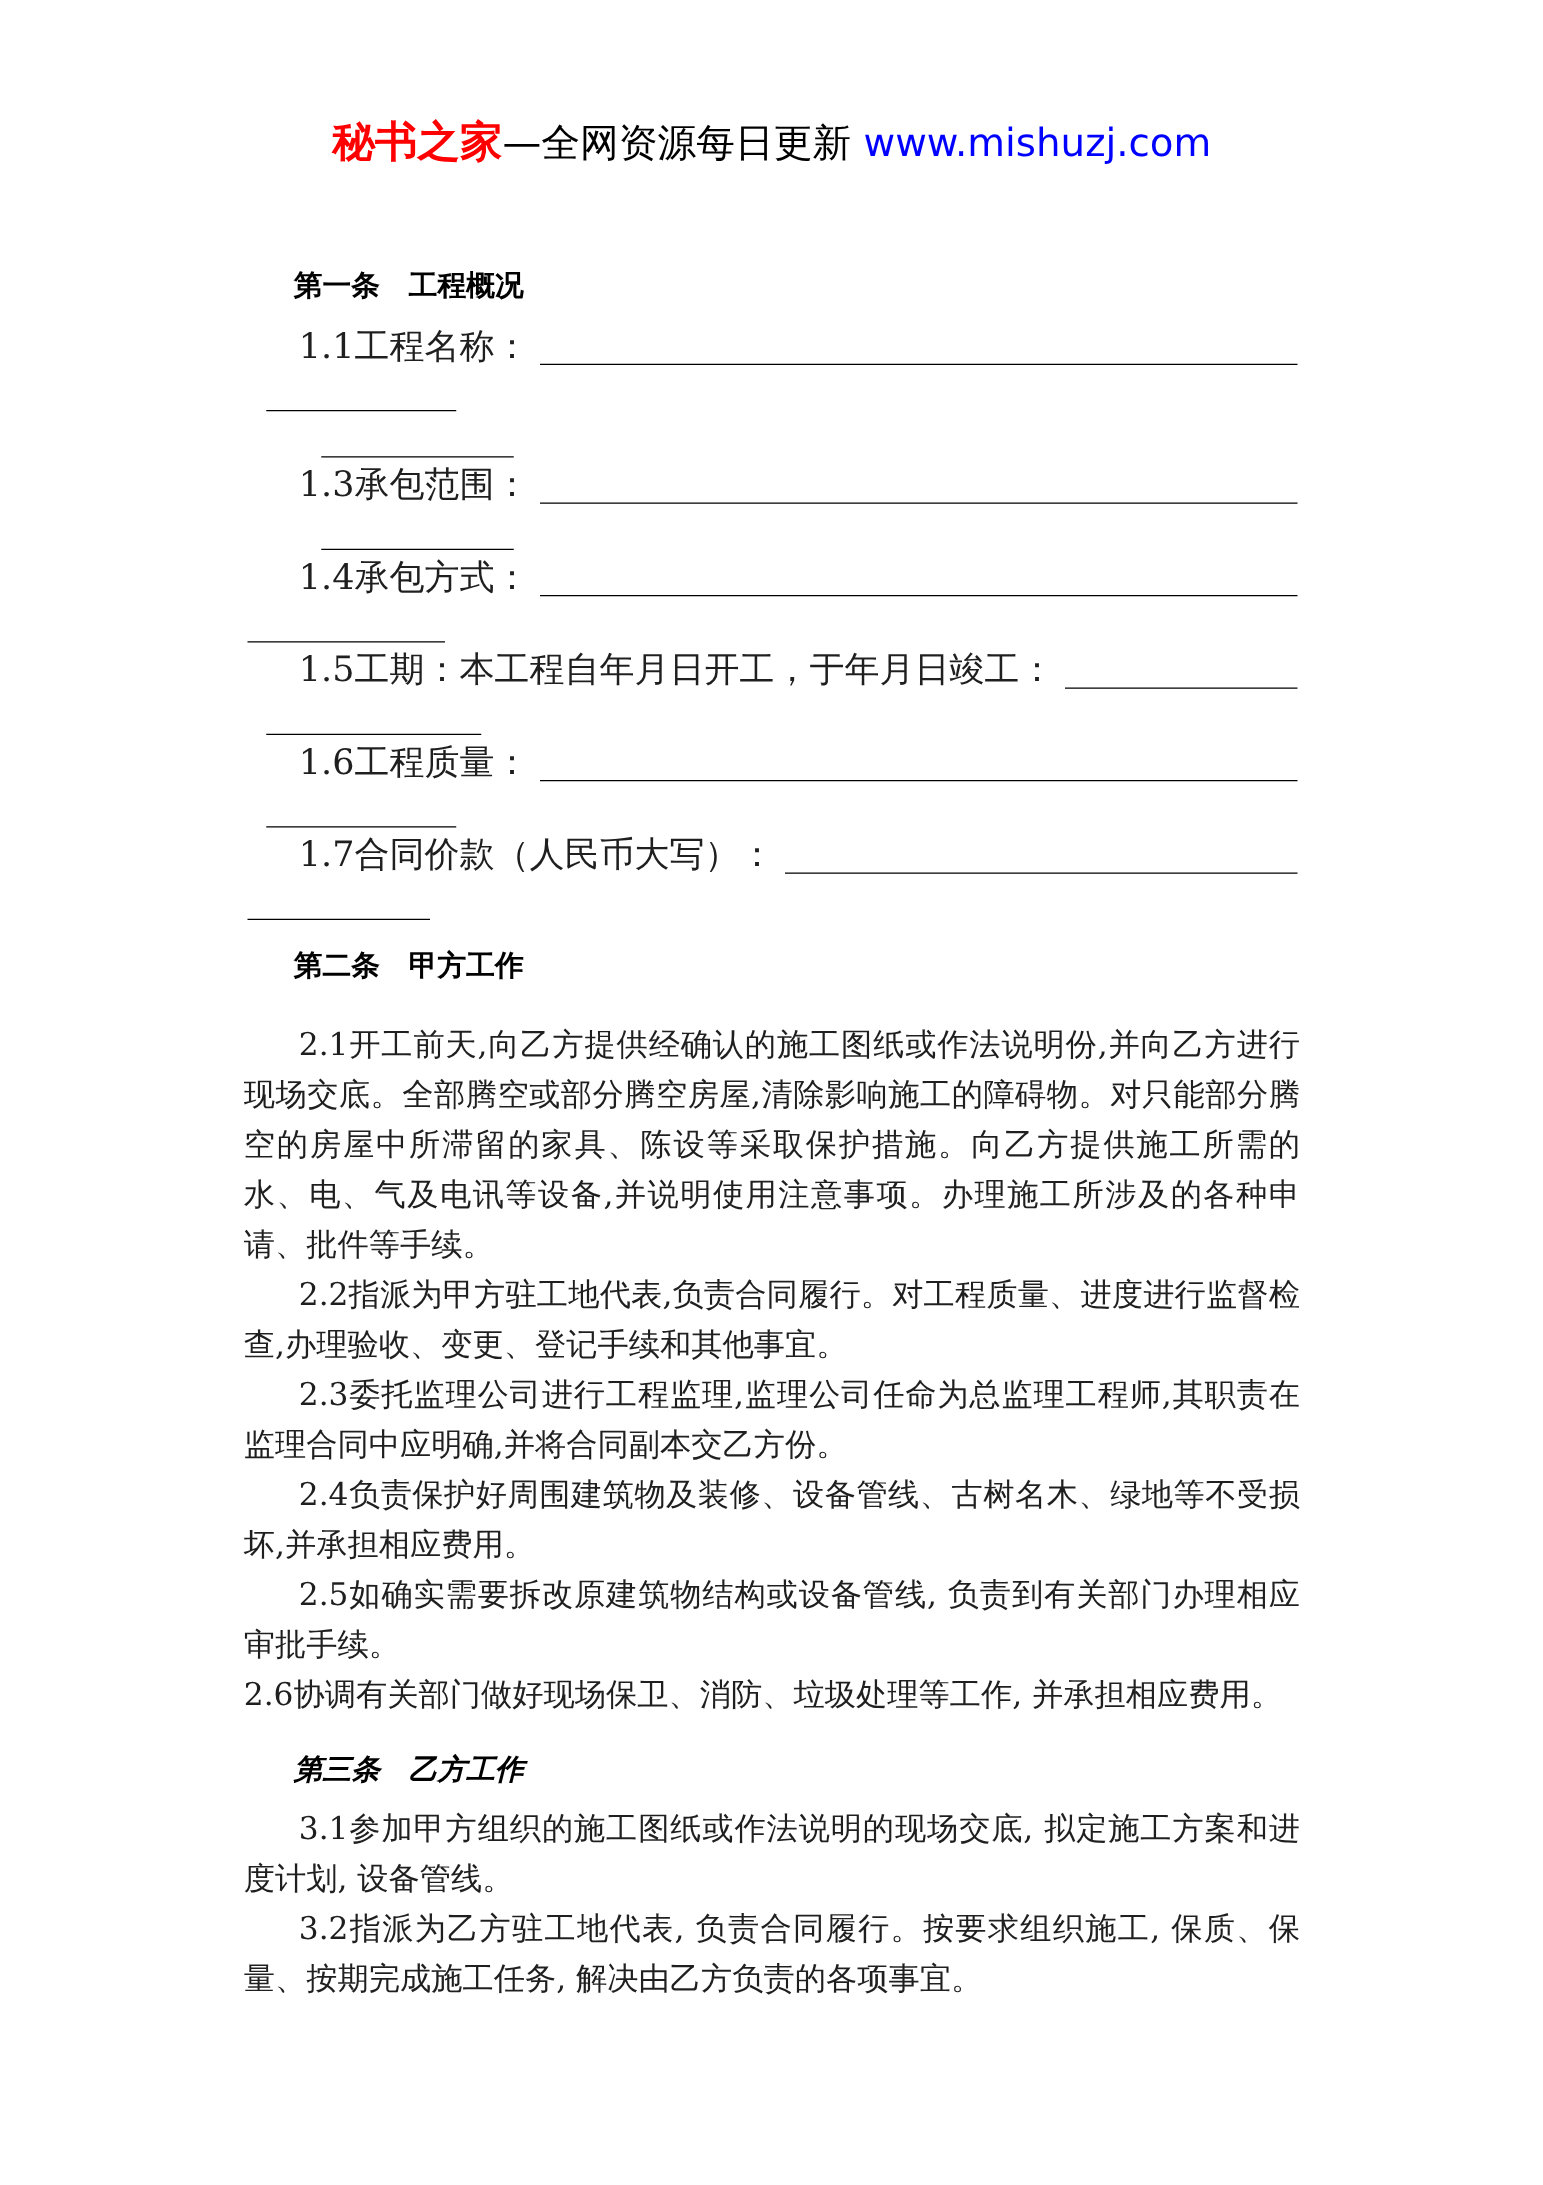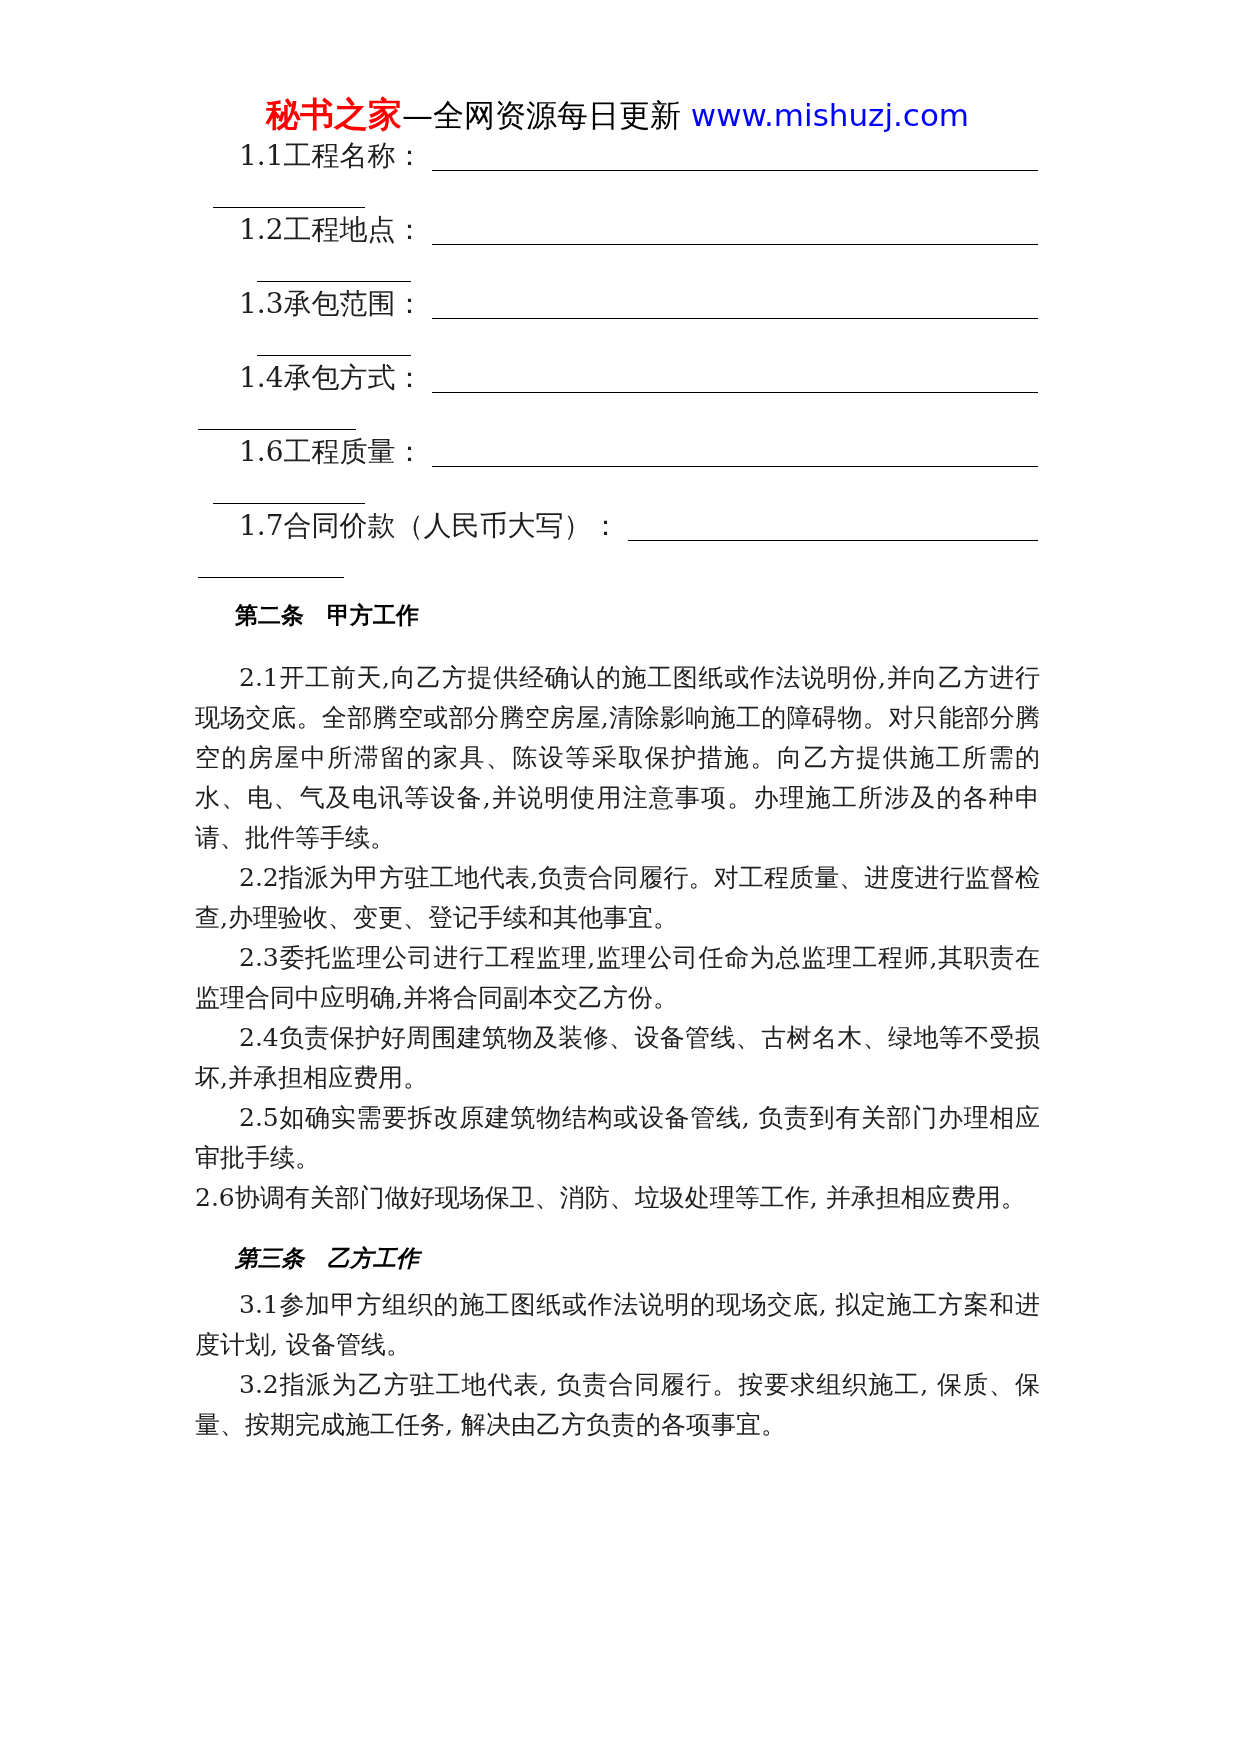--- a/index.html
+++ b/index.html
@@ -51,36 +51,33 @@
   p.indent{text-indent:44px;}
   p.noindent{text-indent:0;}
 </style>
 </head>
 <body>
 
 <div class="page">
 
   <div class="hdr"><span class="brand">秘书之家</span><span class="tagline">—全网资源每日更新 </span><span class="url">www.mishuzj.com</span></div>
 
+  <h2 class="h-a1">第一条　工程概况</h2>
 
   <div class="field">
     <div class="fline">
       <span class="flabel">1.1工程名称：</span>
       <span class="fblank"></span>
     </div>
     <div class="cline">
         <span class="cblank" style="left:18px;width:152px"></span>
       </div>
   </div>
 
   <div class="field">
-    <div class="fline">
-      <span class="flabel">1.2工程地点：</span>
-      <span class="fblank"></span>
-    </div>
     <div class="cline">
         <span class="cblank" style="left:62px;width:154px"></span>
       </div>
   </div>
 
   <div class="field">
     <div class="fline">
       <span class="flabel">1.3承包范围：</span>
       <span class="fblank"></span>
     </div>
@@ -92,20 +89,29 @@
   <div class="field">
     <div class="fline">
       <span class="flabel">1.4承包方式：</span>
       <span class="fblank"></span>
     </div>
     <div class="cline">
         <span class="cblank" style="left:3px;width:158px"></span>
       </div>
   </div>
 
+  <div class="field">
+    <div class="fline">
+      <span class="flabel">1.5工期：本工程自年月日开工，于年月日竣工：</span>
+      <span class="fblank"></span>
+    </div>
+    <div class="cline">
+        <span class="cblank" style="left:18px;width:172px"></span>
+      </div>
+  </div>
 
   <div class="field">
     <div class="fline">
       <span class="flabel">1.6工程质量：</span>
       <span class="fblank"></span>
     </div>
     <div class="cline">
         <span class="cblank" style="left:18px;width:152px"></span>
       </div>
   </div>

